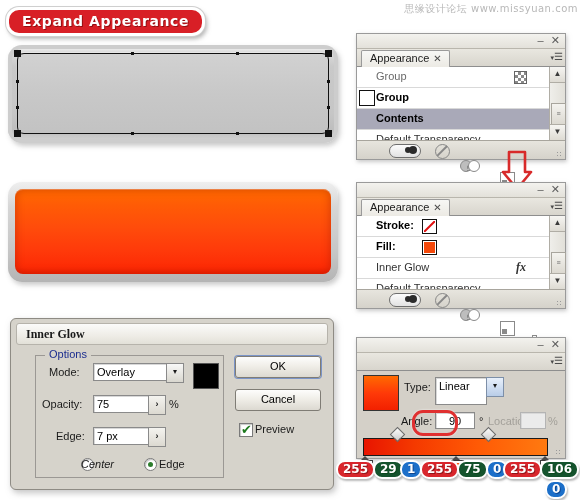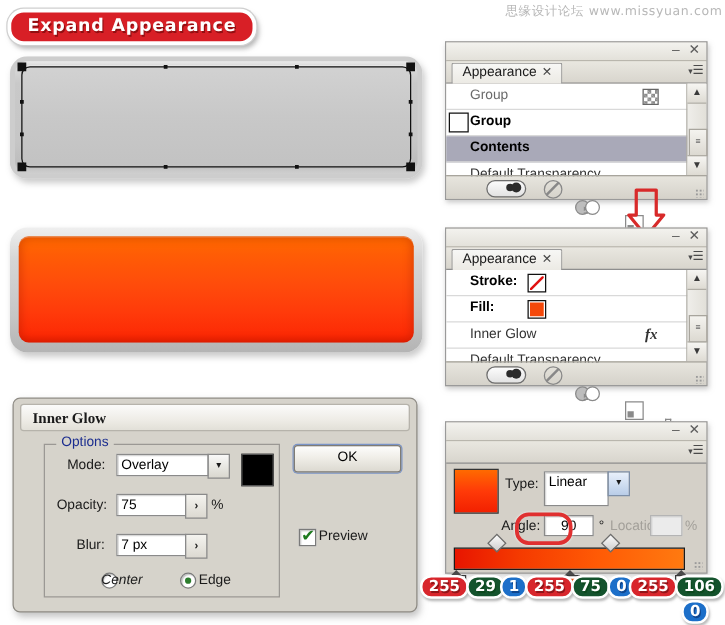--- a/index.html
+++ b/index.html
@@ -229,21 +229,21 @@
   }
   #fieldset{
     position:absolute;left:24px;top:36px;width:187px;height:121px;
     border:1px solid #9b9894;
   }
   #fs-legend{
     position:absolute;left:34px;top:29px;padding:0 4px;
     background:#d6d3cb;font-size:11px;color:#1b2d8f;
   }
   .frow{position:absolute;font-size:11px;color:#1a1a1a;}
-  .flabel{position:absolute;text-align:center;font-size:11px;color:#1a1a1a;}
+  .flabel{position:absolute;text-align:left;font-size:11px;color:#1a1a1a;}
   .ifield{
     position:absolute;height:16px;background:#fff;
     border:1px solid #8a8a8a;
     box-shadow:inset 1px 1px 0 #d8d8d8;
     font-size:11px;color:#000;padding-left:3px;line-height:15px;
     box-sizing:border-box;
   }
   .ddbtn{
     position:absolute;width:16px;height:18px;top:0;
     background:linear-gradient(180deg,#f8f8f7,#d9d7cf);
@@ -517,34 +517,35 @@
   </div>
   <div id="glow-color"></div>
 
   <div class="flabel" style="left:31px;top:79px;width:47px;">Opacity:</div>
   <div style="position:absolute;left:82px;top:76px;width:72px;height:18px;">
     <div class="ifield" style="left:0;top:0;width:56px;height:18px;line-height:17px;">75</div>
     <div class="spin" style="left:55px;">›</div>
   </div>
   <div class="frow" style="left:158px;top:79px;">%</div>
 
-  <div class="flabel" style="left:45px;top:111px;width:33px;">Blur:</div>
+  <div class="flabel" style="left:45px;top:111px;width:33px;">Edge:</div>
   <div style="position:absolute;left:82px;top:108px;width:72px;height:18px;">
     <div class="ifield" style="left:0;top:0;width:56px;height:18px;line-height:17px;">7 px</div>
     <div class="spin" style="left:55px;">›</div>
   </div>
 
   <div class="radio" style="left:70px;top:139px;"></div>
   <div class="frow" style="left:70px;top:139px;font-style:italic;">Center</div>
   <div class="radio" style="left:133px;top:139px;">
       <i></i>
     </div>
   <div class="frow" style="left:148px;top:139px;">Edge</div>
 
   <div class="dbtn primary" style="left:224px;top:37px;">OK</div>
+  <div class="dbtn" style="left:224px;top:70px;">Cancel</div>
   <div class="chk" style="left:228px;top:104px;">
       <i>✔</i>
     </div>
   <div class="frow" style="left:244px;top:104px;">Preview</div>
 </div>
 
 <div class="abs panel" style="top:337px;left:356px;width:208px;height:120px;">
   <div class="panel-titlebar">
     <div class="win-btns">
       <span>–</span>

